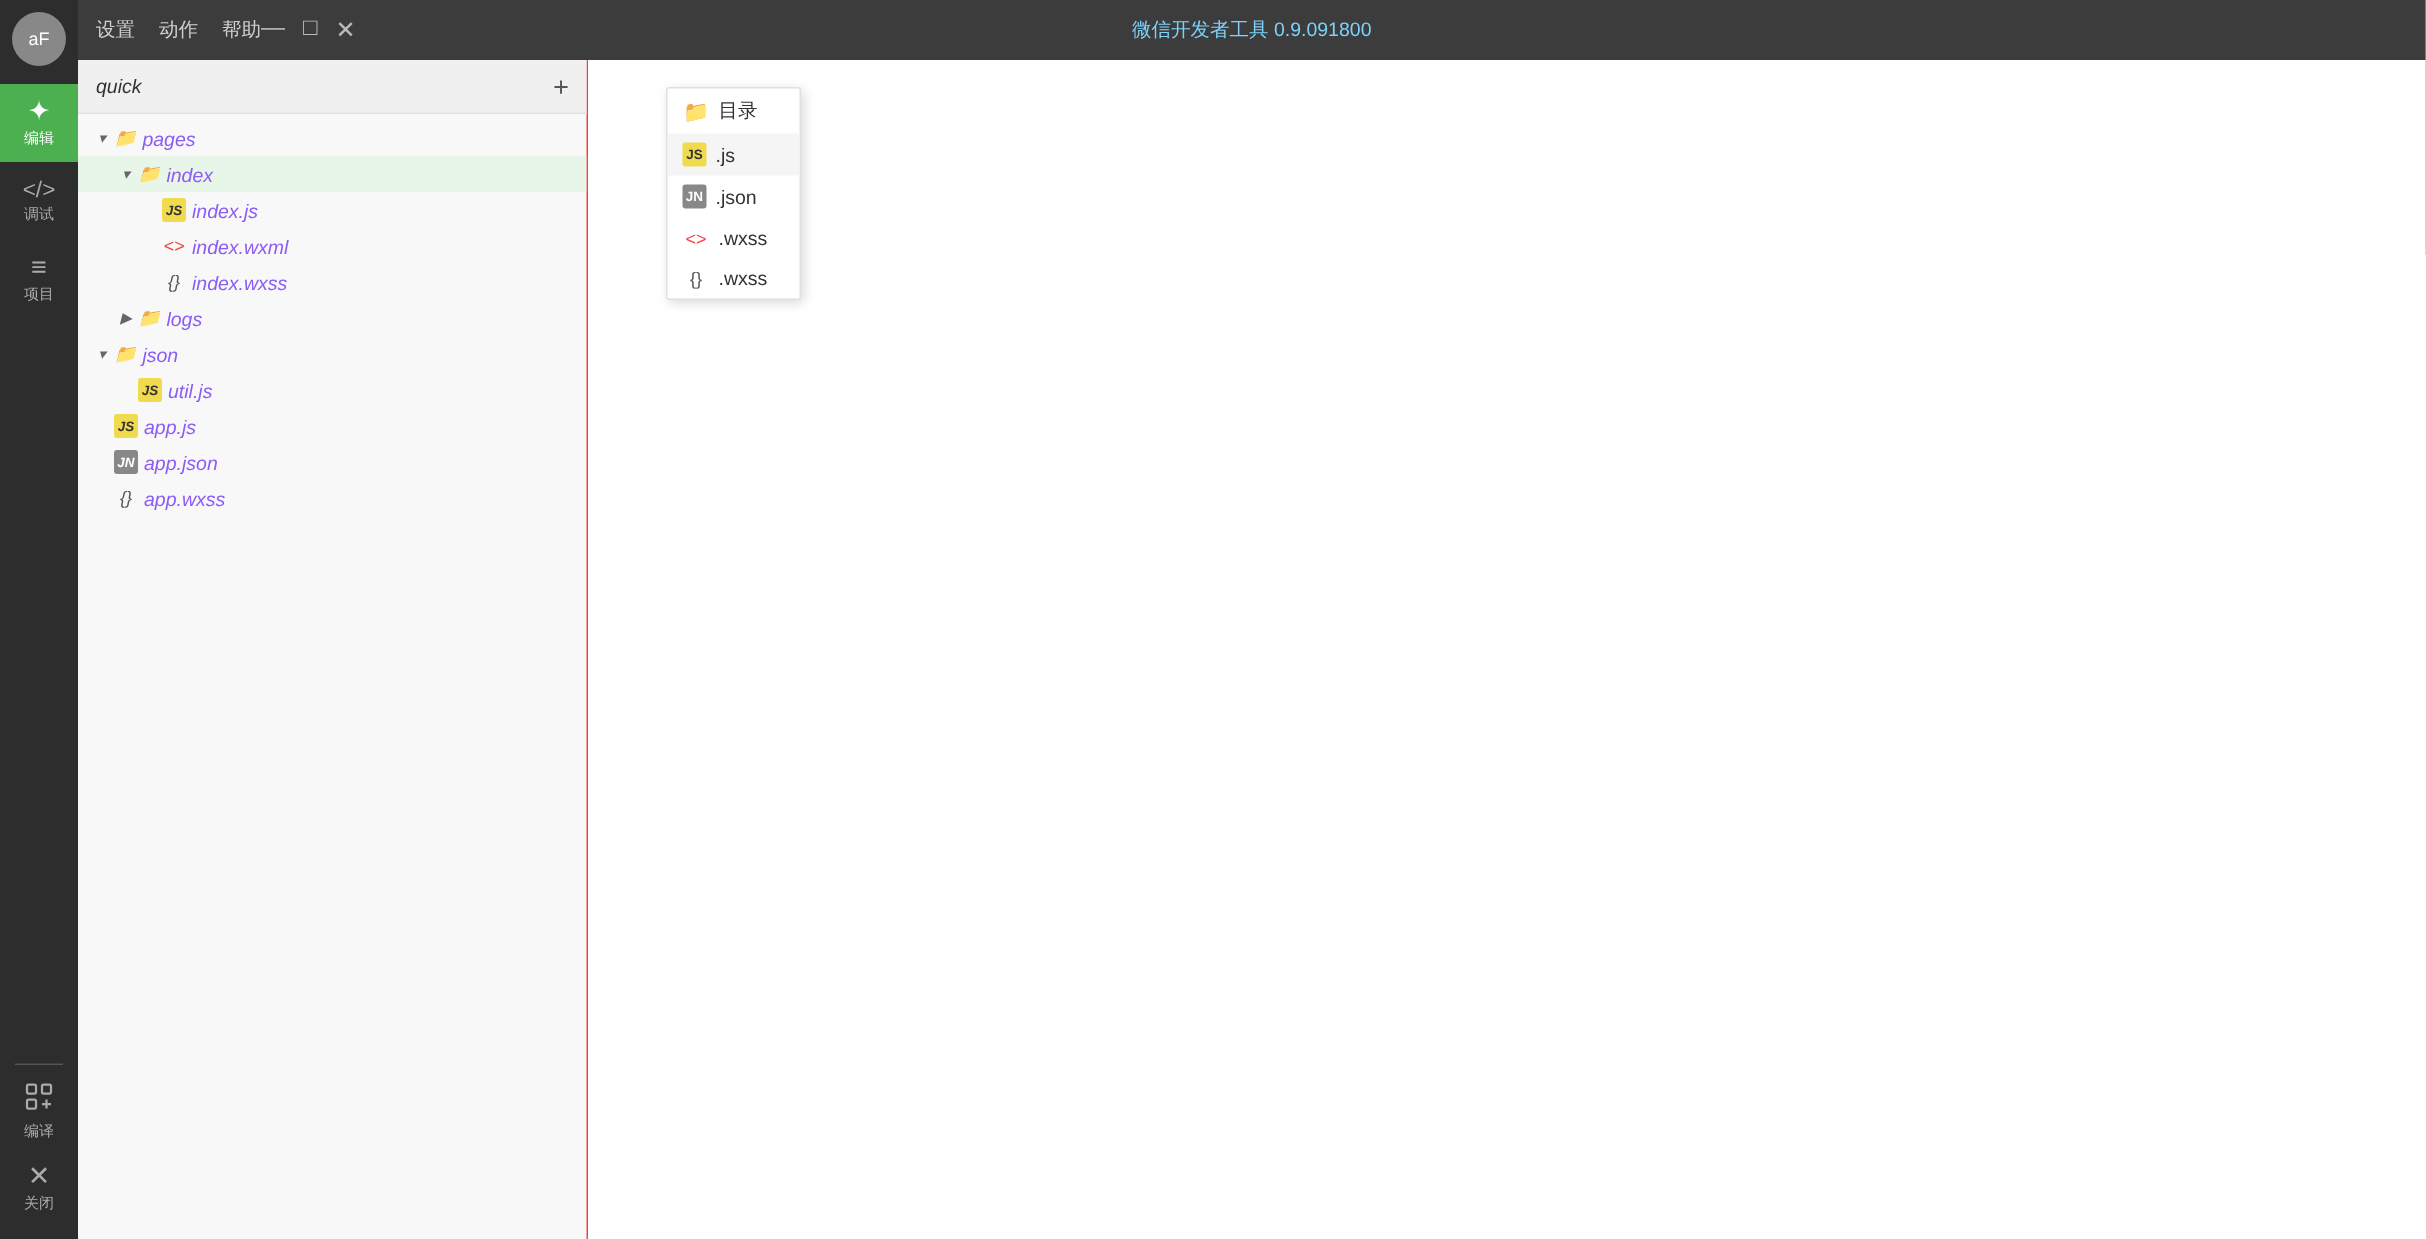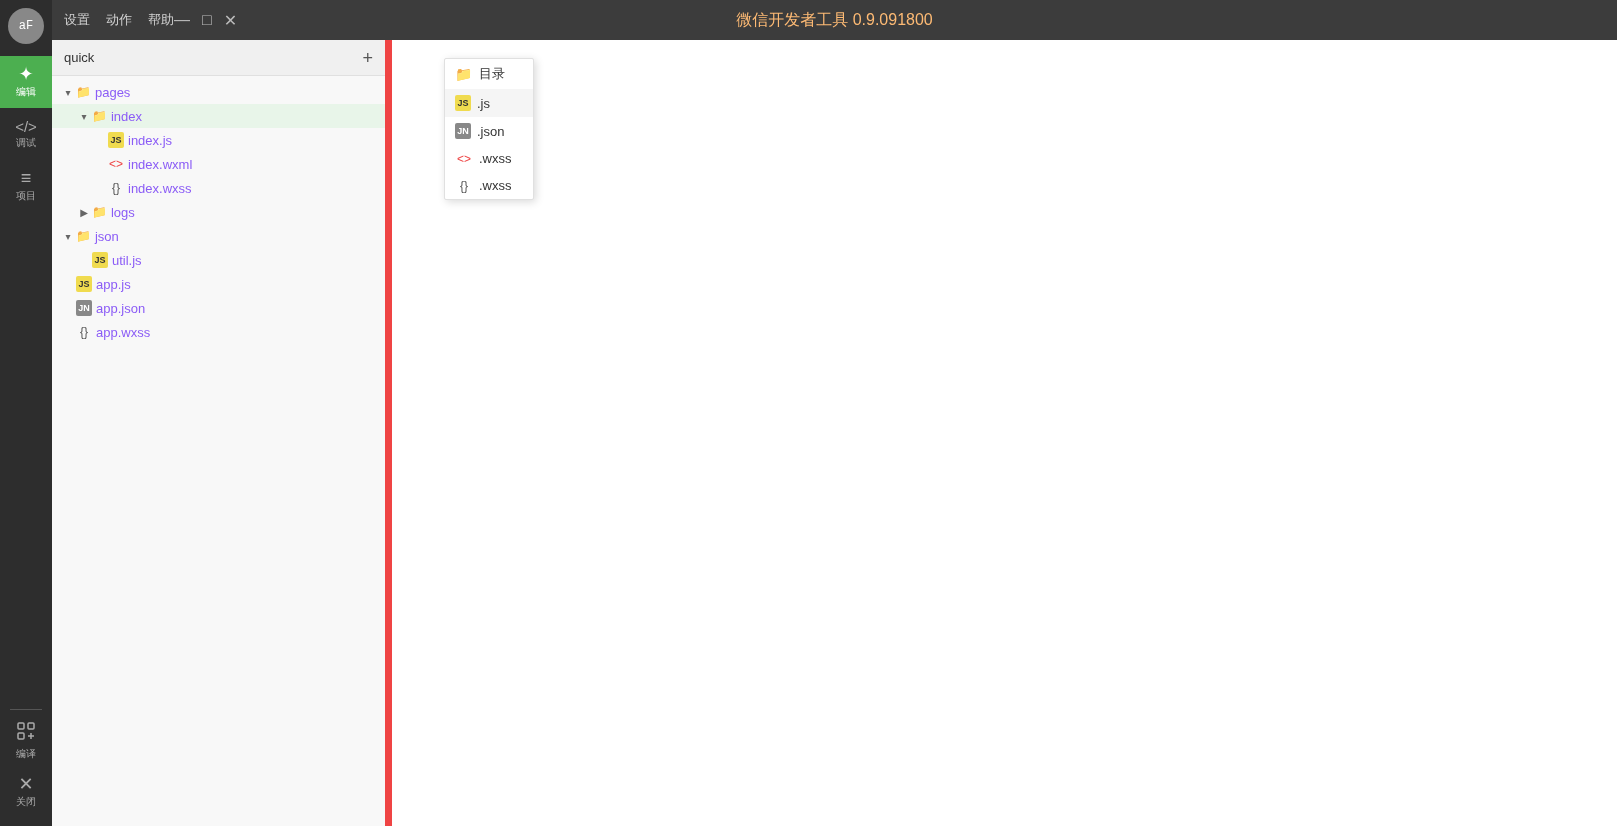--- a/index.html
+++ b/index.html
@@ -33,22 +33,22 @@
       display: flex;
       gap: 16px;
       color: #ccc;
       font-size: 13px;
     }
     .title-bar-menu span {
       cursor: pointer;
       color: #d0d0d0;
     }
     .title-bar-center {
-      color: #fdba74;
-      font-size: 16px;
+      color: #7dd3fc;
+      font-size: 13px;
       position: absolute;
       left: 50%;
       transform: translateX(-50%);
     }
     .title-bar-controls {
       display: flex;
       gap: 12px;
       color: #bbb;
       font-size: 16px;
     }
@@ -83,21 +83,20 @@
       height: 36px;
       border-radius: 50%;
       background: #888;
       overflow: hidden;
       margin-bottom: 12px;
       display: flex;
       align-items: center;
       justify-content: center;
       color: #fff;
       font-size: 12px;
-      font-family: Liberation Mono, monospace;
     }
     .sidebar-icon-item {
       width: 52px;
       height: 52px;
       display: flex;
       flex-direction: column;
       align-items: center;
       justify-content: center;
       cursor: pointer;
       color: #aaa;
@@ -128,24 +127,25 @@
       display: flex;
       flex-direction: column;
       align-items: center;
       padding-bottom: 8px;
     }
 
     
     .file-tree-panel {
       width: 340px;
       background: #f8f8f8;
-      border-right: 7px solid #ef4444;
+      border-right: 1px solid #ef4444;
       display: flex;
       flex-direction: column;
       flex-shrink: 0;
+      font-style: italic;
     }
     .file-tree-header {
       height: 36px;
       display: flex;
       align-items: center;
       padding: 0 12px;
       background: #f0f0f0;
       border-bottom: 1px solid #e0e0e0;
       justify-content: space-between;
     }

